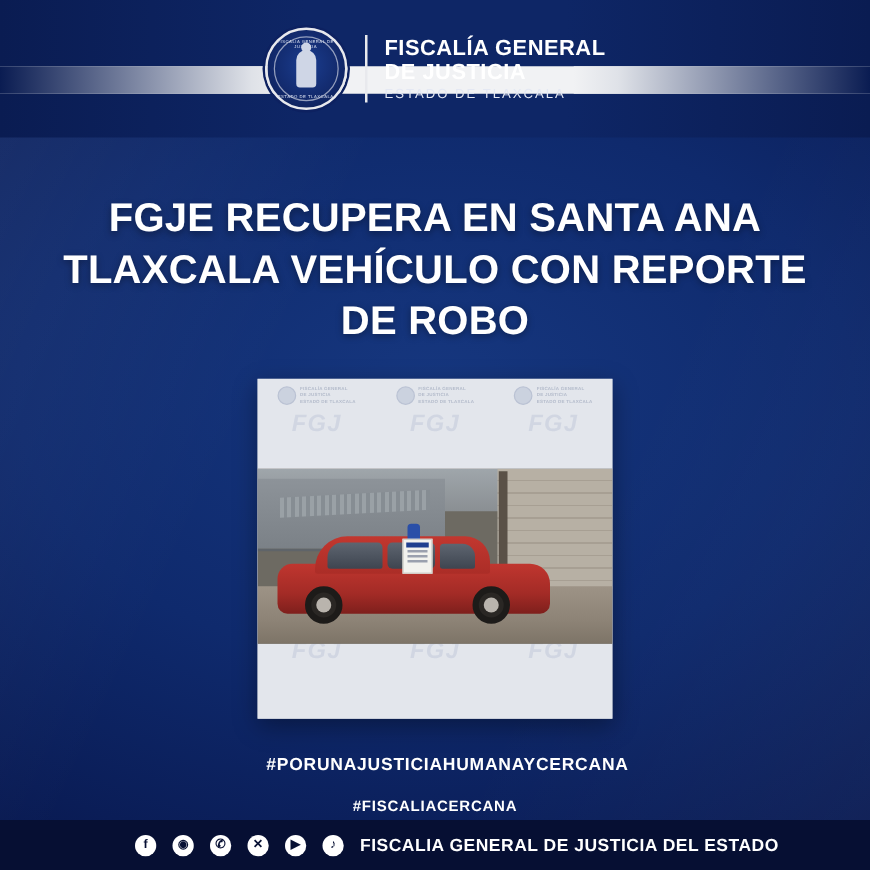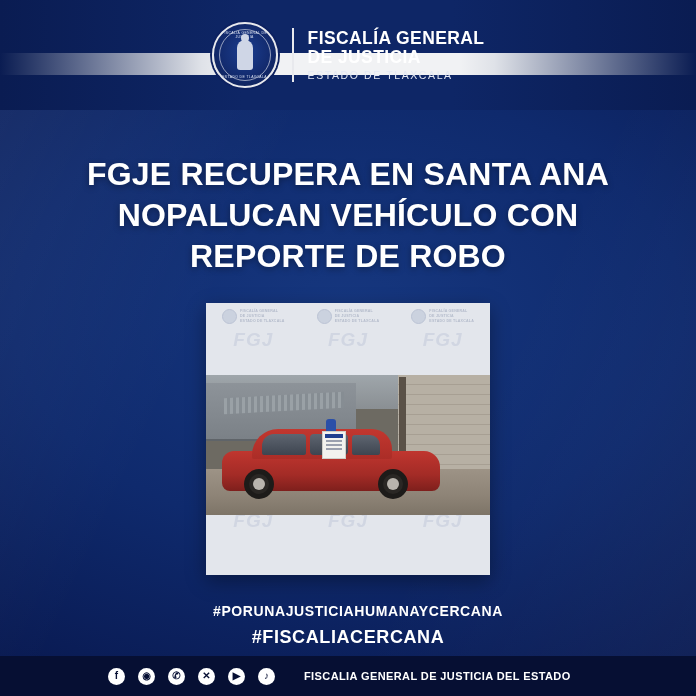--- a/index.html
+++ b/index.html
@@ -334,22 +334,22 @@
     text-align: center;
     color: #ffffff;
   }
   .hashtags .h1 {
     font-size: 14px;
     font-weight: bold;
     letter-spacing: 0.6px;
     margin-left: 20px;
   }
   .hashtags .h2 {
-    margin-top: 8px;
-    font-size: 18px;
+    margin-top: 19px;
+    font-size: 12px;
     font-weight: bold;
     letter-spacing: 0.6px;
   }
 
   
   .footer {
     position: absolute;
     left: 0; right: 0; bottom: 0;
     height: 40px;
     background: #060f33;
@@ -375,23 +375,23 @@
     display: flex;
     align-items: center;
     justify-content: center;
     font-size: 10px;
     font-weight: bold;
     line-height: 1;
     flex: none;
   }
   .footer-text {
     position: absolute;
-    left: 304px;
+    left: 288px;
     color: #ffffff;
-    font-size: 11px;
+    font-size: 14px;
     font-weight: bold;
     letter-spacing: 0.4px;
   }
 </style>
 </head>
 <body>
 
 <div class="poster">
 
   <div class="header">
@@ -408,21 +408,21 @@
       </div>
       <div class="header-divider"></div>
       <div class="brand">
         <div class="l1">FISCALÍA GENERAL</div>
         <div class="l2">DE JUSTICIA</div>
         <div class="l3">ESTADO DE TLAXCALA</div>
       </div>
     </div>
   </div>
 
-  <div class="title">FGJE RECUPERA EN SANTA ANA NOPALUCAN VEHÍCULO CON REPORTE DE ROBO</div>
+  <div class="title">FGJE RECUPERA EN SANTA ANA TLAXCALA VEHÍCULO CON REPORTE DE ROBO</div>
 
   <div class="photo-wrap">
     <div class="wm-grid">
       <div class="wm-cell">
         <div class="wm-top">
           <div class="wm-seal"></div>
           <div class="wm-lines">
             <div>FISCALÍA GENERAL</div>
             <div>DE JUSTICIA</div>
             <div>ESTADO DE TLAXCALA</div>

